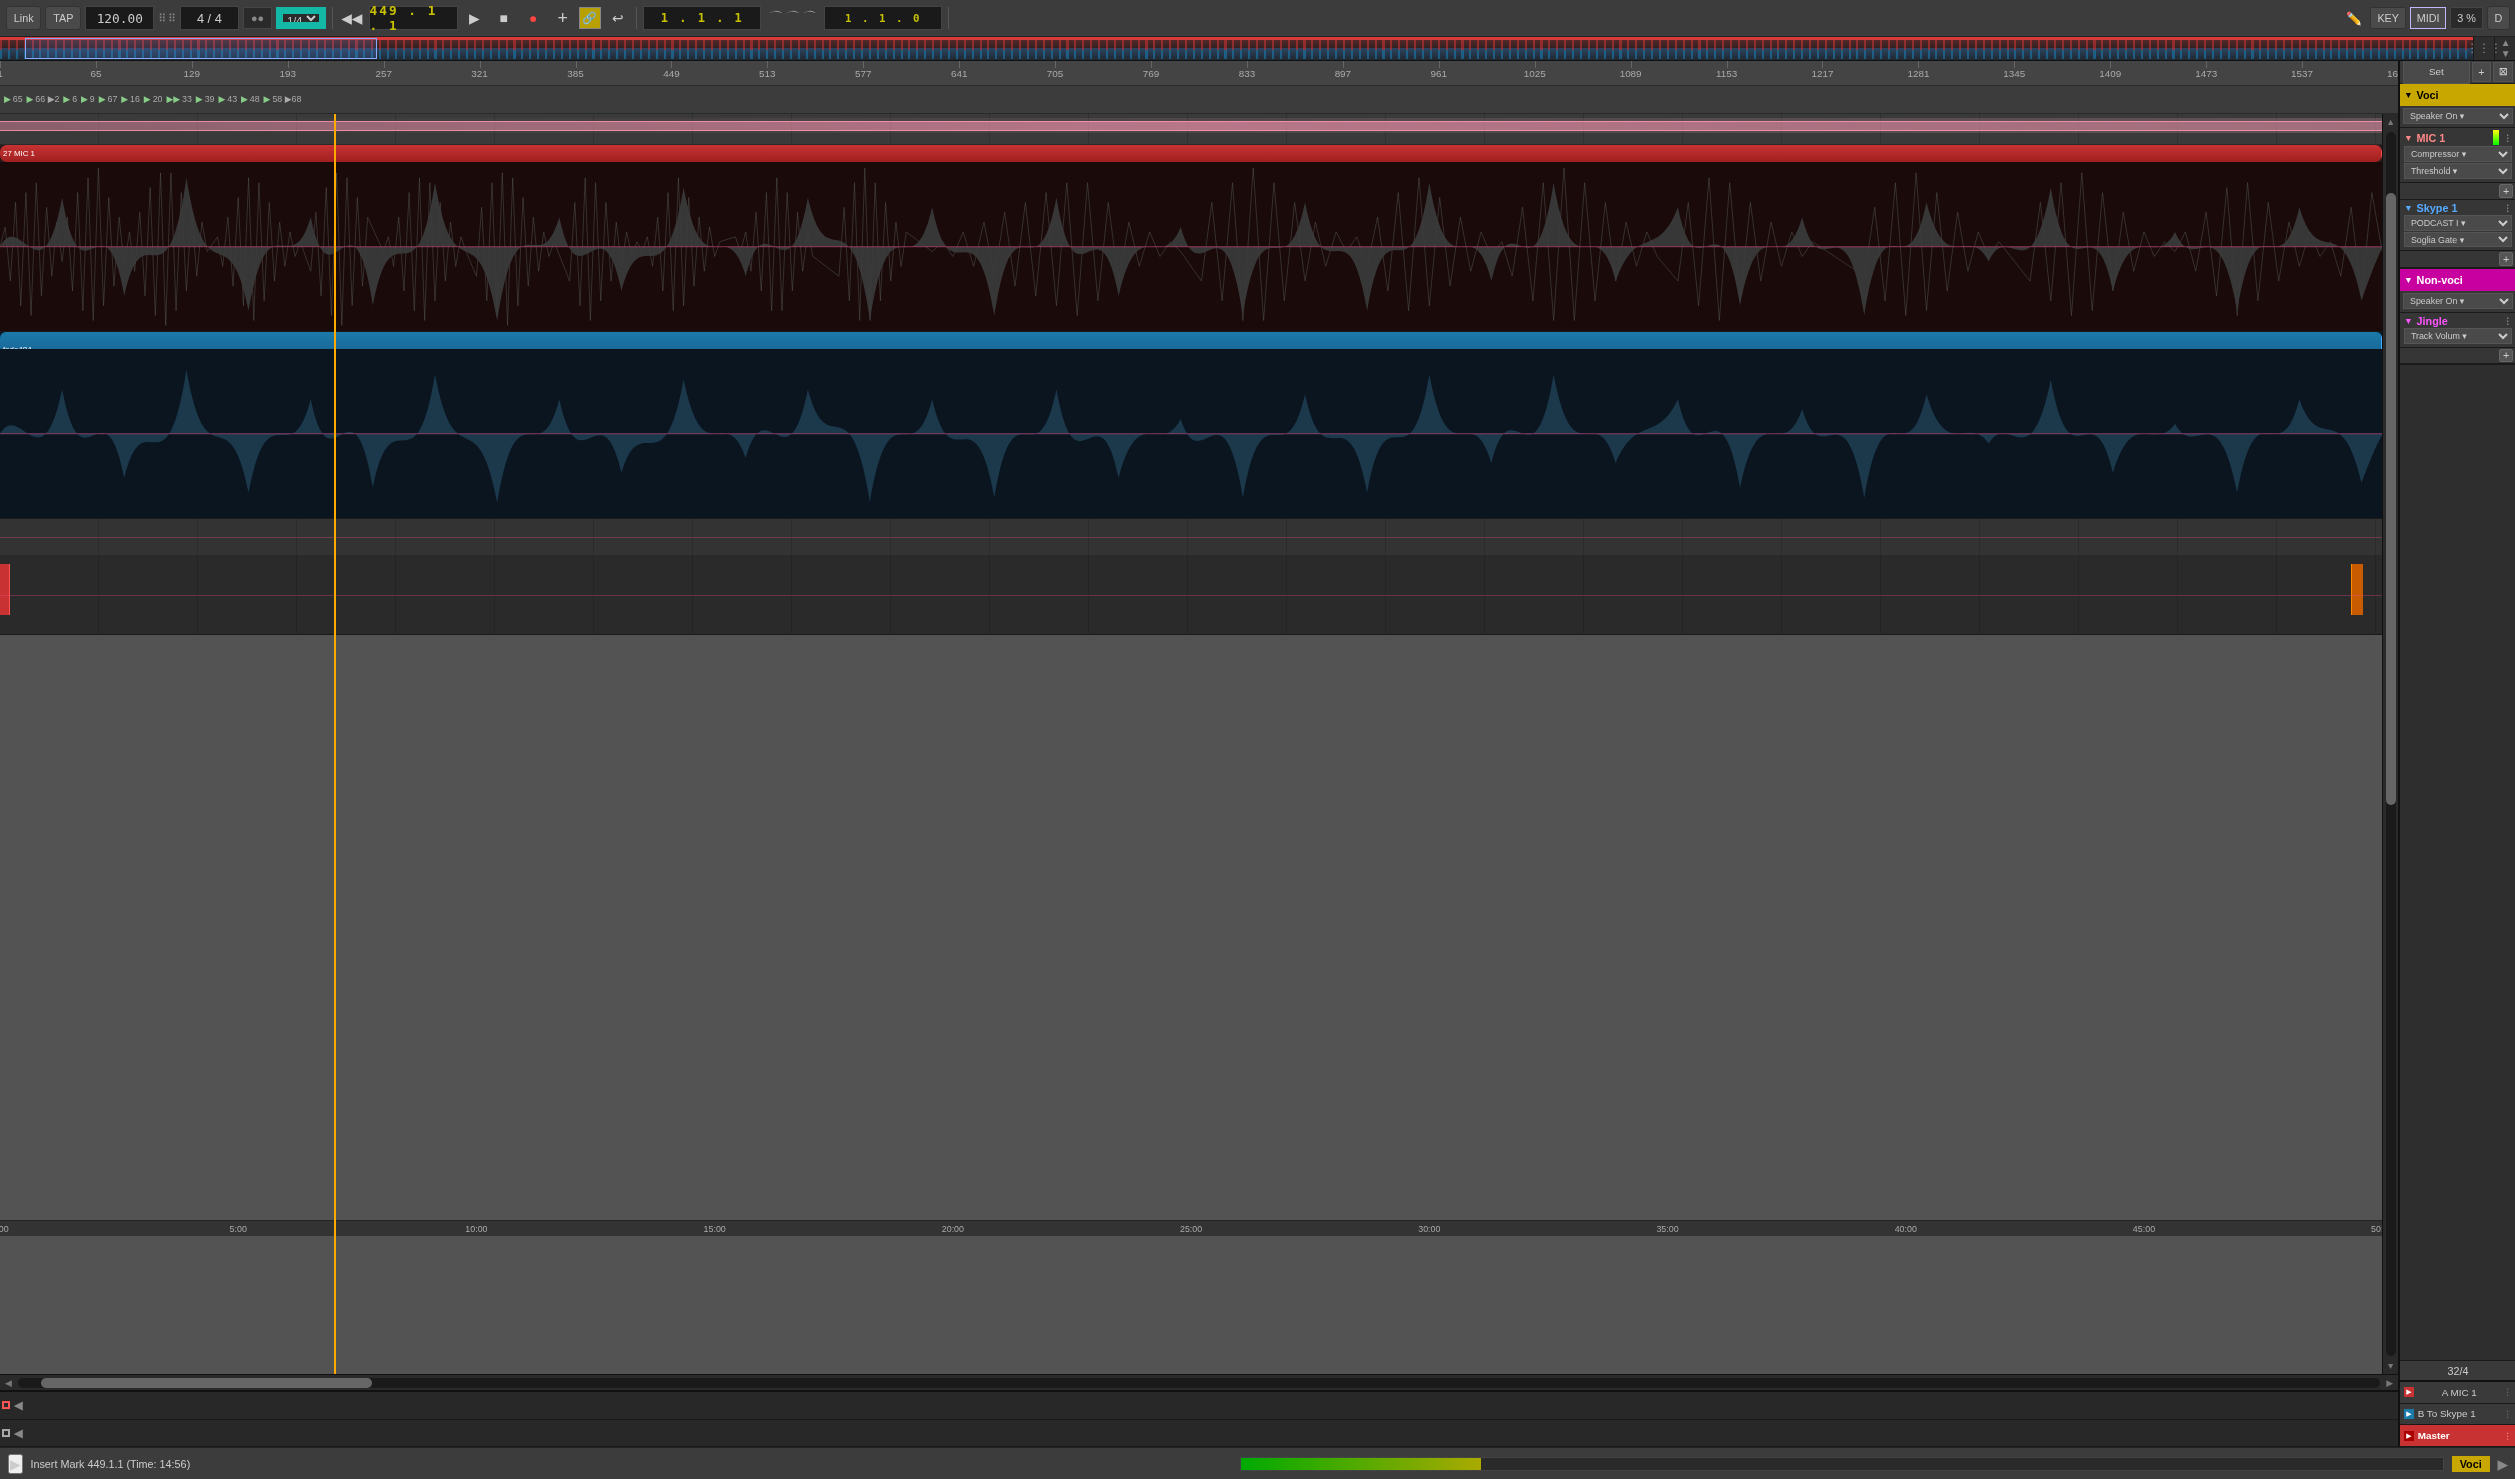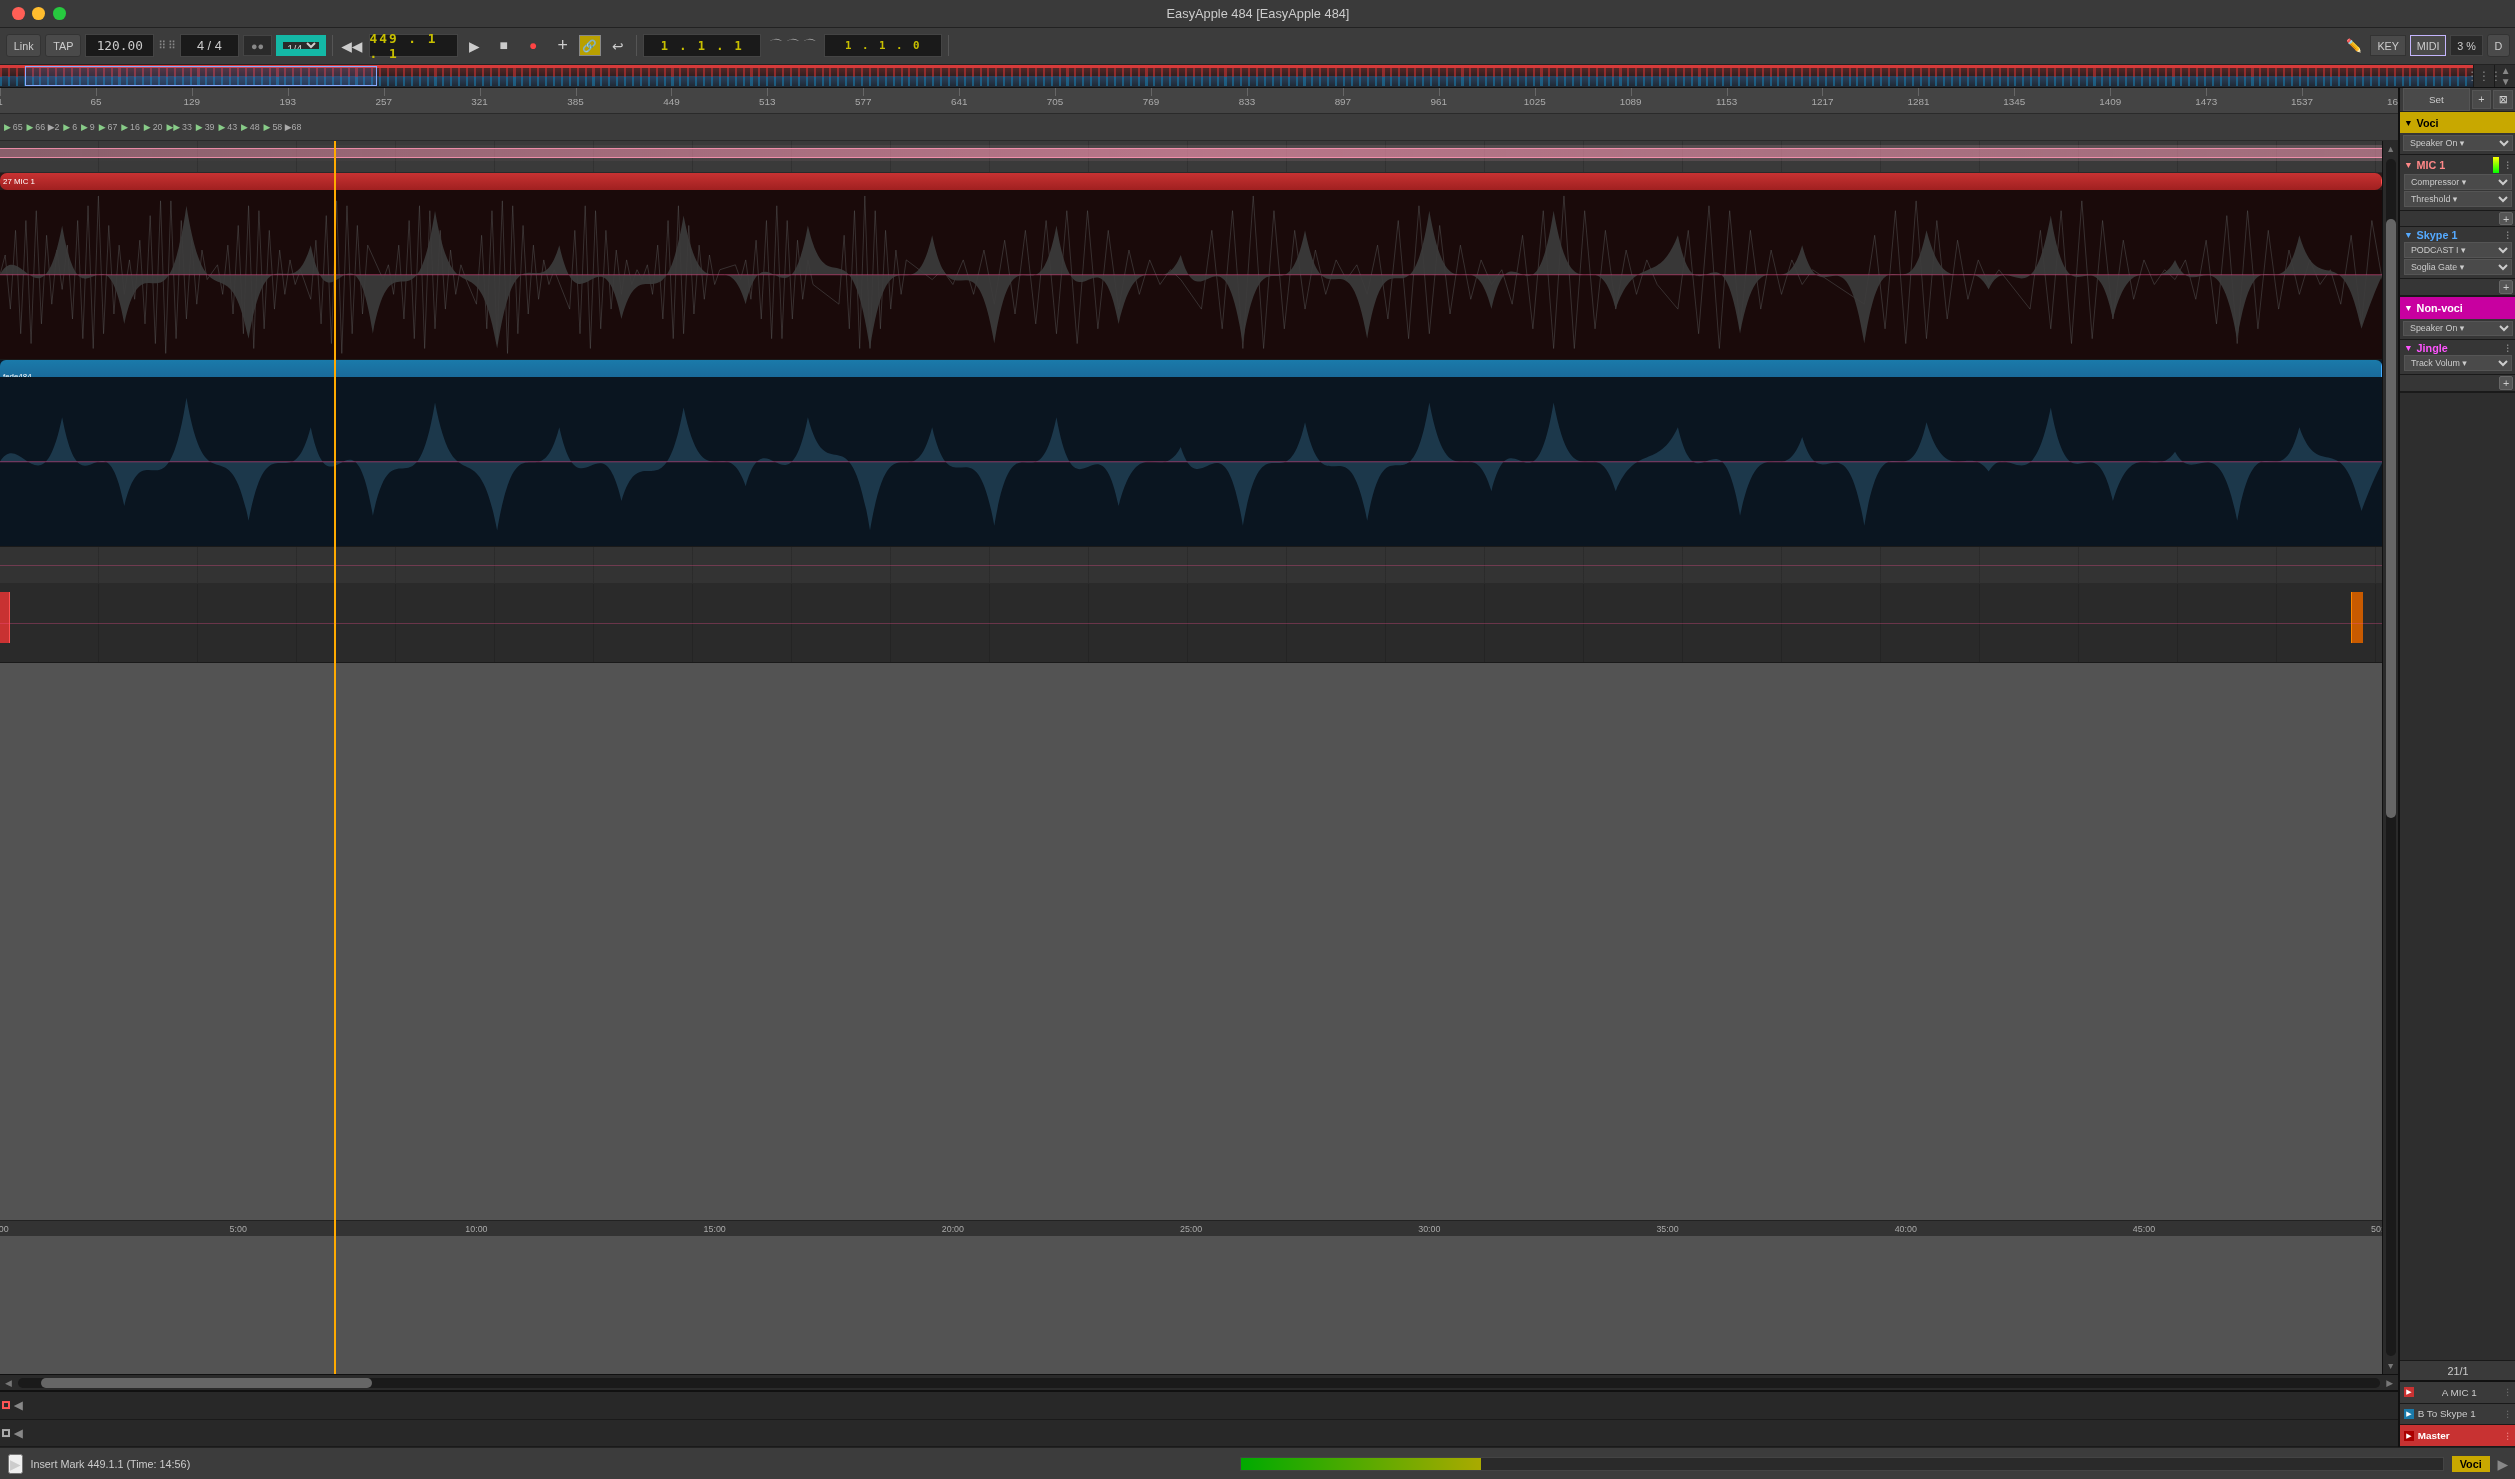--- a/index.html
+++ b/index.html
@@ -475,28 +475,20 @@
       height: 50%;
       background: #666;
       border-radius: 4.9px;
     }
   </style>
 </head>
 <body>
 
 <div id="layout">
 
-  <div id="titlebar">
-    <div class="window-controls">
-      <span class="wbtn close"></span>
-      <span class="wbtn minimize"></span>
-      <span class="wbtn maximize"></span>
-    </div>
-    <span class="title">EasyApple 484  [EasyApple 484]</span>
-  </div>
 
   <div id="toolbar">
     <button class="tb-btn">Link</button>
     <button class="tb-btn">TAP</button>
     <div class="tb-tempo">120.00</div>
     <div style="display:flex;align-items:center;gap:2px;">
       <span style="color:#888;font-size:10.8px;">⠿</span>
       <span style="color:#888;font-size:10.8px;">⠿</span>
     </div>
     <div class="tb-time-sig">4 / 4</div>
@@ -906,21 +898,21 @@
             </div>
 
             <div style="display:flex;justify-content:flex-end;padding:1px 3px;background:#363636;border-bottom:1px solid #1a1a1a;">
               <div class="add-btn">+</div>
             </div>
           </div>
 
           <div style="flex:1;background:#2e2e2e;"></div>
 
           <div style="display:flex;align-items:center;justify-content:center;height:19.7px;background:#3a3a3a;border-top:1px solid #1a1a1a;color:#ccc;font-size:10.8px;">
-            <span>21/1</span>
+            <span>32/4</span>
           </div>
 
           <div style="flex-shrink:0;background:#2a2a2a;border-top:2px solid #111;">
             <div style="height:21.7px;display:flex;align-items:center;padding:0 3.9px;background:#3a3a3a;border-bottom:1px solid #1a1a1a;gap:3.9px;">
               <div style="width:9.9px;height:9.9px;background:#c83232;border:none;display:flex;align-items:center;justify-content:center;flex-shrink:0;">
                 <span style="color:#fff;font-size:6.9px;">▶</span>
               </div>
               <span style="font-size:9.9px;color:#ccc;flex:1;white-space:nowrap;overflow:hidden;margin-left:24px;">A MIC 1</span>
               <span style="color:#888;font-size:8.9px;">⋮</span>
             </div>

